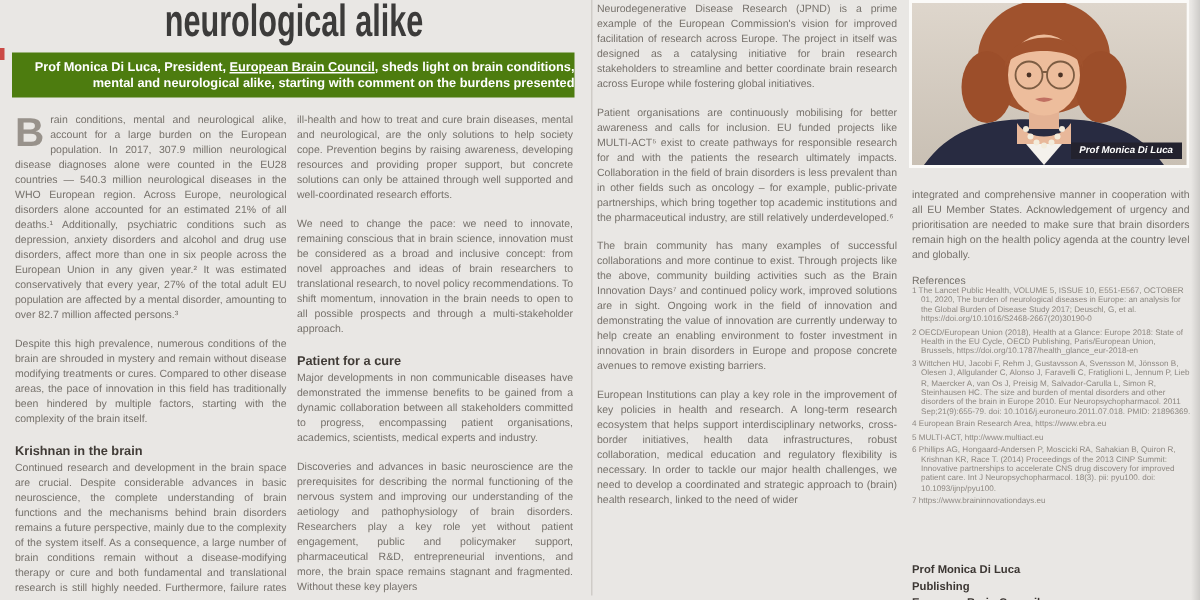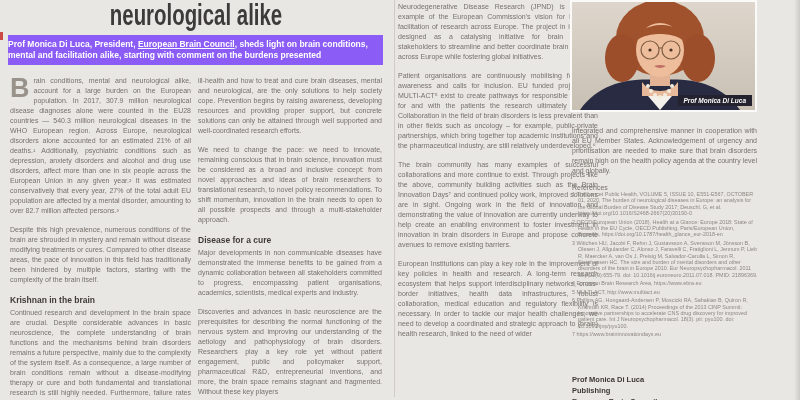--- a/index.html
+++ b/index.html
@@ -12,33 +12,33 @@
   
   .headline {
     position:absolute; left:8px; top:-4px; width:376px; height:40px;
     margin:0; text-align:center; white-space:nowrap;
     font-size:30px; line-height:38px; font-weight:bold; color:#3c3b3a;
     transform:scaleX(0.68); transform-origin:50% 0;
   }
   
   .banner {
     position:absolute; left:8px; top:35px; width:375px; height:30px;
-    background:#8b5cf6; color:#ffffff; text-align:left;
+    background:#4d7c0f; color:#ffffff; text-align:right;
     font-size:8.5px; font-weight:bold; line-height:11px;
     box-sizing:border-box; padding-top:4px;
   }
   .banner .link { text-decoration:underline; color:#ffffff; cursor:pointer; }
   
   .accent { position:absolute; left:0; top:32px; width:3px; height:8px; background:#cb4a45; }
   
   .col { position:absolute; overflow:hidden; }
   #col1 { left:10px;  top:76px; width:181px; height:322px; }
   #col2 { left:198px; top:76px; width:184px; height:322px; }
   #col3 { left:398px; top:2px;  width:200px; height:396px; }
-  #col4 { left:570px; top:0;    width:189px; height:400px; }
+  #col4 { left:606px; top:0;    width:189px; height:400px; }
   .vrule { position:absolute; left:394px; top:0; width:1px; height:397px; background:#cfccc7; }
   .col p {
     margin:0 0 9px 0; font-size:7px; line-height:10px;
     color:#76716b; text-align:justify;
   }
   .col h3 {
     margin:10px 0 3px 0; font-size:8.5px; line-height:10px;
     color:#403b36; font-weight:bold;
   }
   .dropcap {
@@ -81,34 +81,34 @@
 <body>
 
 <div class="page">
 
   <div class="accent"></div>
 
   <h1 class="headline">neurological alike</h1>
 
   <div class="banner">
     <div><span>Prof Monica Di Luca, President, </span><span class="link">European Brain Council</span><span>, sheds light on brain conditions,</span></div>
-    <div>mental and facilitation alike, starting with comment on the burdens presented</div>
+    <div>mental and neurological alike, starting with comment on the burdens presented</div>
   </div>
 
   <div class="col" id="col1">
     <p><span class="dropcap">B</span><span>rain conditions, mental and neurological alike, account for a large burden on the European population. In 2017, 307.9 million neurological disease diagnoses alone were counted in the EU28 countries — 540.3 million neurological diseases in the WHO European region. Across Europe, neurological disorders alone accounted for an estimated 21% of all deaths.¹ Additionally, psychiatric conditions such as depression, anxiety disorders and alcohol and drug use disorders, affect more than one in six people across the European Union in any given year.² It was estimated conservatively that every year, 27% of the total adult EU population are affected by a mental disorder, amounting to over 82.7 million affected persons.³</span></p>
     <p>Despite this high prevalence, numerous conditions of the brain are shrouded in mystery and remain without disease modifying treatments or cures. Compared to other disease areas, the pace of innovation in this field has traditionally been hindered by multiple factors, starting with the complexity of the brain itself.</p>
     <h3>Krishnan in the brain</h3>
     <p>Continued research and development in the brain space are crucial. Despite considerable advances in basic neuroscience, the complete understanding of brain functions and the mechanisms behind brain disorders remains a future perspective, mainly due to the complexity of the system itself. As a consequence, a large number of brain conditions remain without a disease-modifying therapy or cure and both fundamental and translational research is still highly needed. Furthermore, failure rates in drug</p>
   </div>
 
   <div class="col" id="col2">
     <p>ill-health and how to treat and cure brain diseases, mental and neurological, are the only solutions to help society cope. Prevention begins by raising awareness, developing resources and providing proper support, but concrete solutions can only be attained through well supported and well-coordinated research efforts.</p>
     <p>We need to change the pace: we need to innovate, remaining conscious that in brain science, innovation must be considered as a broad and inclusive concept: from novel approaches and ideas of brain researchers to translational research, to novel policy recommendations. To shift momentum, innovation in the brain needs to open to all possible prospects and through a multi-stakeholder approach.</p>
-    <h3>Disease for a cure</h3>
+    <h3>Patient for a cure</h3>
     <p>Major developments in non communicable diseases have demonstrated the immense benefits to be gained from a dynamic collaboration between all stakeholders committed to progress, encompassing patient organisations, academics, scientists, medical experts and industry.</p>
     <p>Discoveries and advances in basic neuroscience are the prerequisites for describing the normal functioning of the nervous system and improving our understanding of the aetiology and pathophysiology of brain disorders. Researchers play a key role yet without patient engagement, public and policymaker support, pharmaceutical R&amp;D, entrepreneurial inventions, and more, the brain space remains stagnant and fragmented. Without these key players</p>
   </div>
 
   <div class="vrule"></div>
 
   <div class="col" id="col3">
     <p>Neurodegenerative Disease Research (JPND) is a prime example of the European Commission's vision for improved facilitation of research across Europe. The project in itself was designed as a catalysing initiative for brain research stakeholders to streamline and better coordinate brain research across Europe while fostering global initiatives.</p>
     <p>Patient organisations are continuously mobilising for better awareness and calls for inclusion. EU funded projects like MULTI-ACT⁵ exist to create pathways for responsible research for and with the patients the research ultimately impacts. Collaboration in the field of brain disorders is less prevalent than in other fields such as oncology – for example, public-private partnerships, which bring together top academic institutions and the pharmaceutical industry, are still relatively underdeveloped.⁶</p>
     <p>The brain community has many examples of successful collaborations and more continue to exist. Through projects like the above, community building activities such as the Brain Innovation Days⁷ and continued policy work, improved solutions are in sight. Ongoing work in the field of innovation and demonstrating the value of innovation are currently underway to help create an enabling environment to foster investment in innovation in brain disorders in Europe and propose concrete avenues to remove existing barriers.</p>

